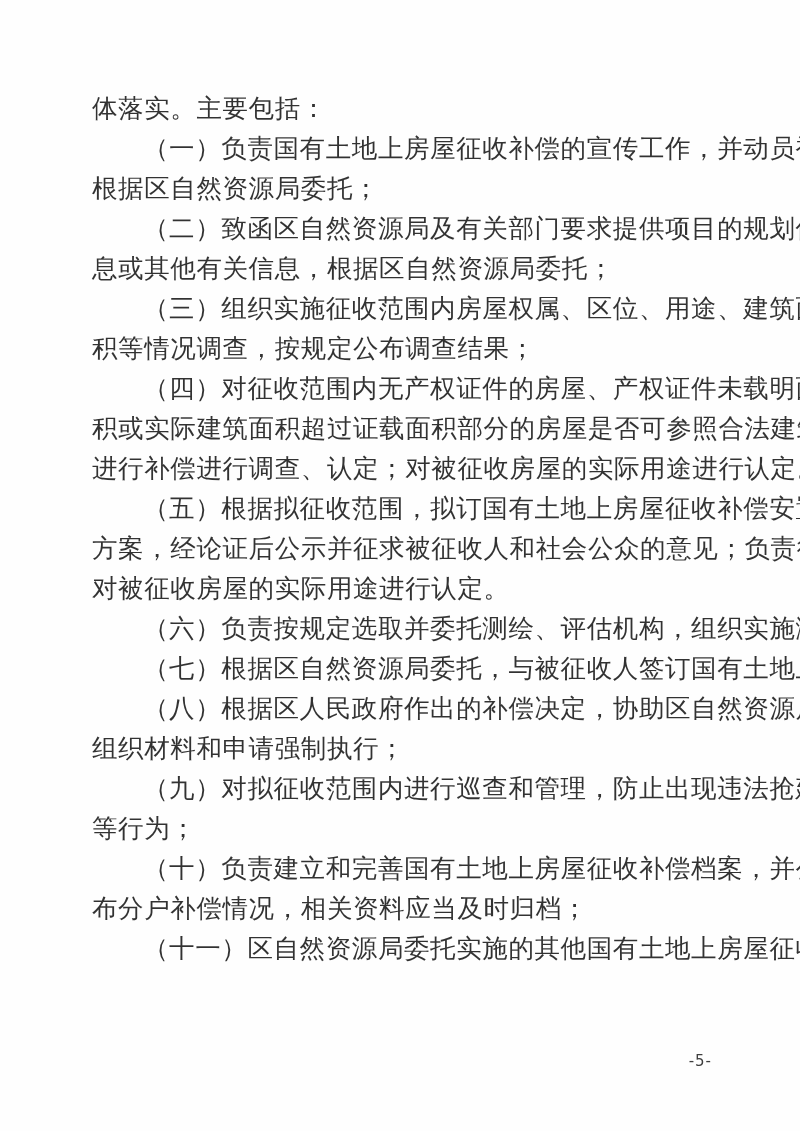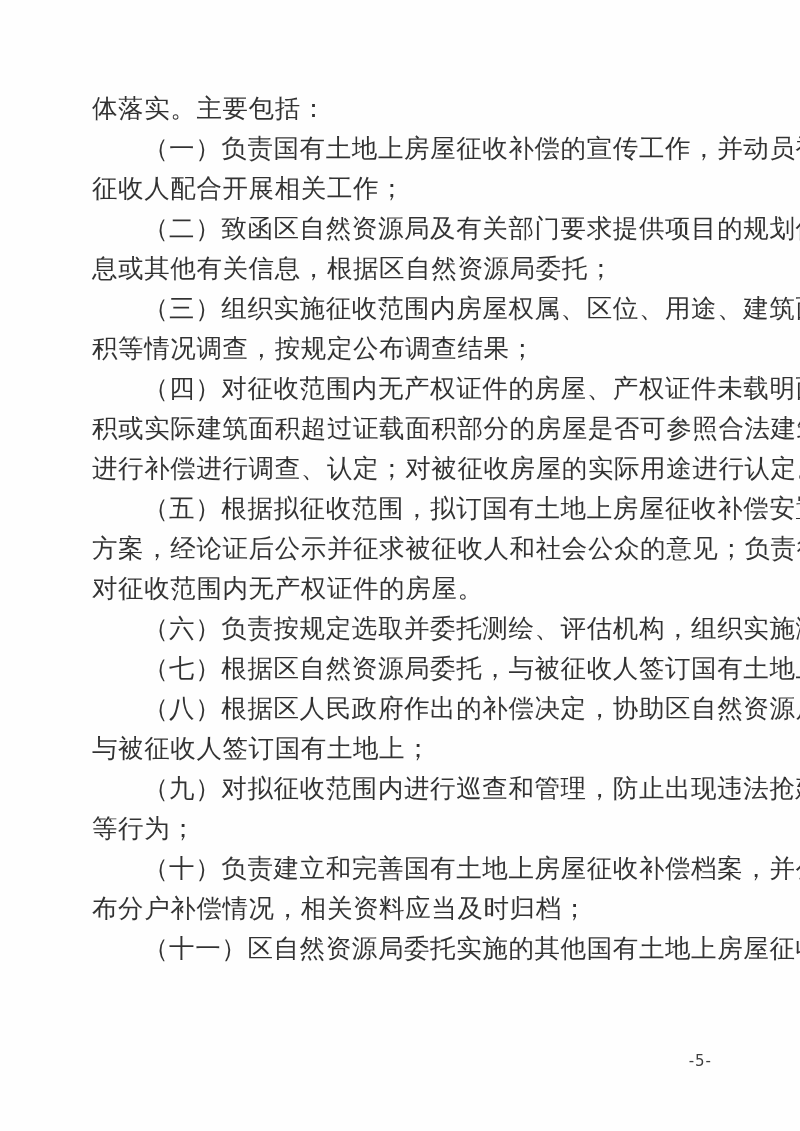--- a/index.html
+++ b/index.html
@@ -74,35 +74,35 @@
 </style>
 </head>
 <body>
 
 <div id="page">
   <div id="paper-surface"></div>
 
   <div id="text-body">
       <div class="doc-line full">体落实。主要包括：</div>
       <div class="doc-line full indent">（一）负责国有土地上房屋征收补偿的宣传工作，并动员被</div>
-      <div class="doc-line full">征收人配合开展相关工作；</div>
+      <div class="doc-line full">根据区自然资源局委托；</div>
       <div class="doc-line full indent">（二）致函区自然资源局及有关部门要求提供项目的规划信</div>
       <div class="doc-line full">息或其他有关信息，根据区自然资源局委托；</div>
       <div class="doc-line full indent">（三）组织实施征收范围内房屋权属、区位、用途、建筑面</div>
       <div class="doc-line full">积等情况调查，按规定公布调查结果；</div>
       <div class="doc-line full indent">（四）对征收范围内无产权证件的房屋、产权证件未载明面</div>
       <div class="doc-line full">积或实际建筑面积超过证载面积部分的房屋是否可参照合法建筑</div>
       <div class="doc-line full">进行补偿进行调查、认定；对被征收房屋的实际用途进行认定。</div>
       <div class="doc-line full indent">（五）根据拟征收范围，拟订国有土地上房屋征收补偿安置</div>
       <div class="doc-line full">方案，经论证后公示并征求被征收人和社会公众的意见；负责征</div>
-      <div class="doc-line full">对征收范围内无产权证件的房屋。</div>
+      <div class="doc-line full">对被征收房屋的实际用途进行认定。</div>
       <div class="doc-line full indent">（六）负责按规定选取并委托测绘、评估机构，组织实施测</div>
       <div class="doc-line full indent">（七）根据区自然资源局委托，与被征收人签订国有土地上</div>
       <div class="doc-line full indent">（八）根据区人民政府作出的补偿决定，协助区自然资源局</div>
-      <div class="doc-line full">与被征收人签订国有土地上；</div>
+      <div class="doc-line full">组织材料和申请强制执行；</div>
       <div class="doc-line full indent">（九）对拟征收范围内进行巡查和管理，防止出现违法抢建</div>
       <div class="doc-line full">等行为；</div>
       <div class="doc-line full indent">（十）负责建立和完善国有土地上房屋征收补偿档案，并公</div>
       <div class="doc-line full">布分户补偿情况，相关资料应当及时归档；</div>
       <div class="doc-line full indent">（十一）区自然资源局委托实施的其他国有土地上房屋征收</div>
     </div>
 
   <div id="page-number">-5-</div>
 </div>
 

